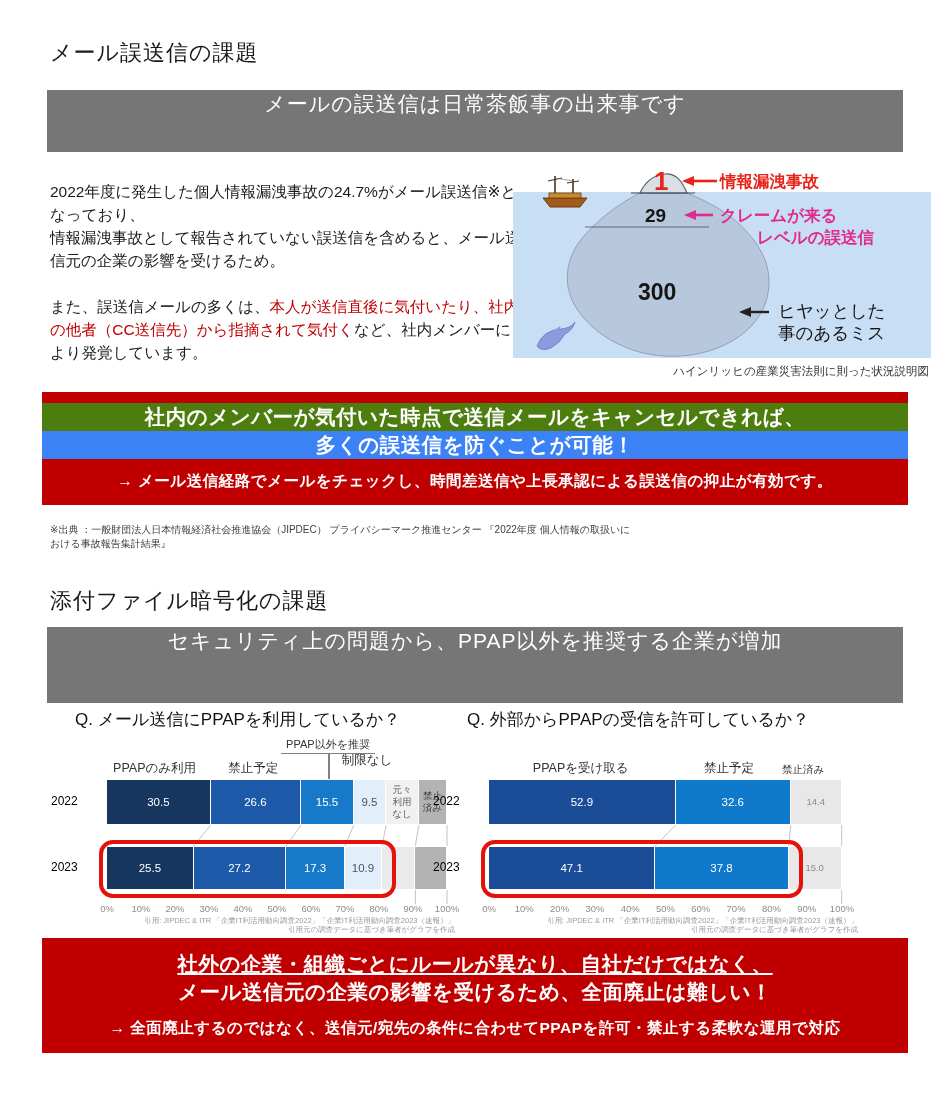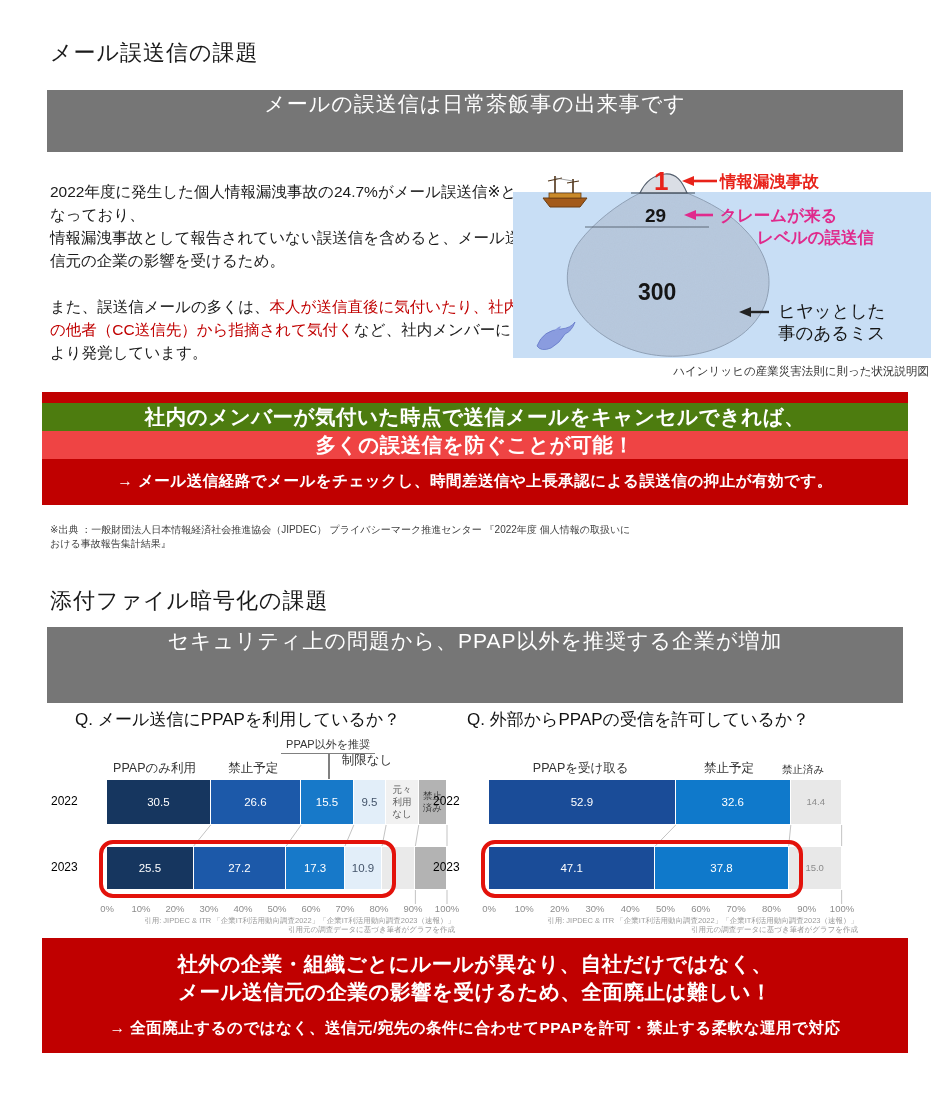--- a/index.html
+++ b/index.html
@@ -97,21 +97,21 @@
       <text x="207" y="55" font-size="16.5" font-weight="bold" fill="#E02A8C">クレームが来る</text>
       <text x="244" y="77" font-size="16.5" font-weight="bold" fill="#E02A8C">レベルの誤送信</text>
       <text x="265" y="151" font-size="17.5" fill="#151515">ヒヤッとした</text>
       <text x="265" y="173" font-size="17.5" fill="#151515">事のあるミス</text>
     </svg>
     <div class="ice-caption">ハインリッヒの産業災害法則に則った状況説明図</div>
   </div>
 
   <div class="abs red-banner" style="left: 42px; top: 392px; width: 866px; height: 113px; padding-top: 11px; box-sizing: border-box; background: rgb(192, 0, 0);">
     <div class="l-big" style="background: #4d7c0f;">社内のメンバーが気付いた時点で送信メールをキャンセルできれば、</div>
-    <div class="l-big" style="background: #ef4444;">多くの誤送信を防ぐことが可能！</div>
+    <div class="l-big" style="background: #3b82f6;">多くの誤送信を防ぐことが可能！</div>
     <div class="l-small" style="background: rgb(192, 0, 0);">→ メール送信経路でメールをチェックし、時間差送信や上長承認による誤送信の抑止が有効です。</div>
   </div>
 
   <div class="abs src-note" style="left:50px;top:523px;width:640px;">
     <div>※出典 ：一般財団法人日本情報経済社会推進協会（JIPDEC） プライバシーマーク推進センター 『2022年度 個人情報の取扱いに</div>
     <div>おける事故報告集計結果』</div>
   </div>
 
   <div class="abs sec-title" style="left:50px;top:586px;">添付ファイル暗号化の課題</div>
 
@@ -196,18 +196,18 @@
         <div class="axis-tick" style="left: 292.1px; top: 195px;">70%</div>
         <div class="axis-tick" style="left: 327.4px; top: 195px;">80%</div>
         <div class="axis-tick" style="left: 362.7px; top: 195px;">90%</div>
         <div class="axis-tick" style="left: 398px; top: 195px;">100%</div>
         <div class="cite" style="right: 36px; top: 208px; width: 420px;">引用: JIPDEC &amp; ITR 「企業IT利活用動向調査2022」「企業IT利活用動向調査2023（速報）」</div>
         <div class="cite" style="right: 36px; top: 217px; width: 420px;">引用元の調査データに基づき筆者がグラフを作成</div>
       </div>
     </div>
 
   <div class="abs red-banner" style="left: 42px; top: 938px; width: 866px; height: 115px; padding-top: 12px; box-sizing: border-box; background: rgb(192, 0, 0);">
-    <div class="l-big" style="background: rgb(192, 0, 0);">社外の企業・組織ごとにルールが異なり、自社だけではなく、</div>
+    <div class="l-big" style="background: rgb(192, 0, 0); text-decoration: underline;">社外の企業・組織ごとにルールが異なり、自社だけではなく、</div>
     <div class="l-big" style="background: rgb(192, 0, 0);">メール送信元の企業の影響を受けるため、全面廃止は難しい！</div>
     <div class="l-small" style="background: rgb(192, 0, 0);">→ 全面廃止するのではなく、送信元/宛先の条件に合わせてPPAPを許可・禁止する柔軟な運用で対応</div>
   </div>
 
 </div>
 
 </body></html>

